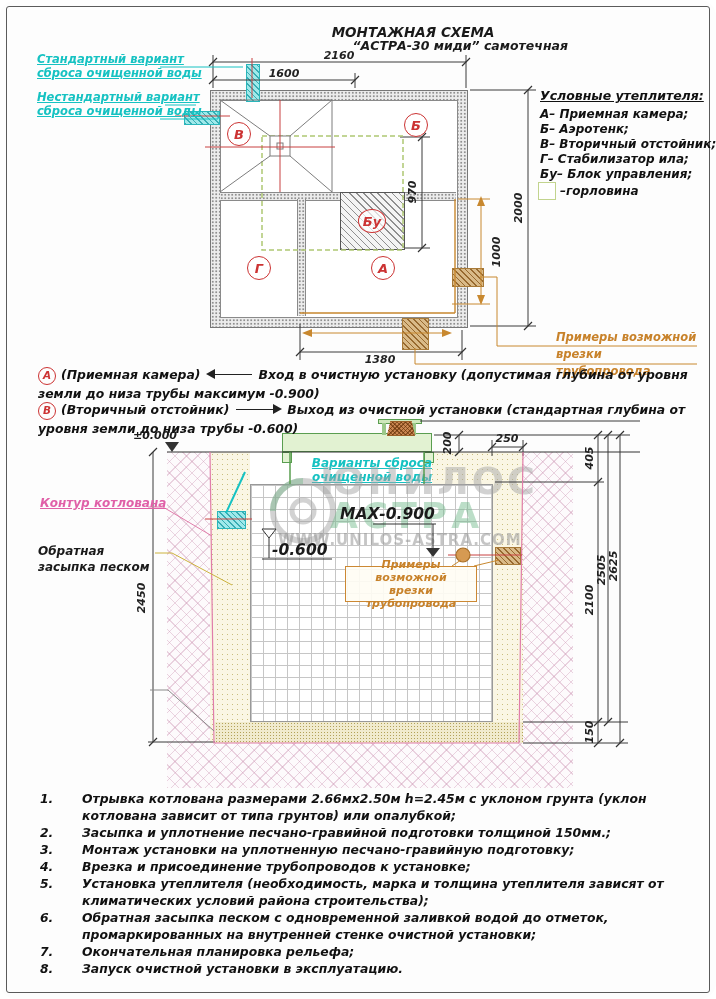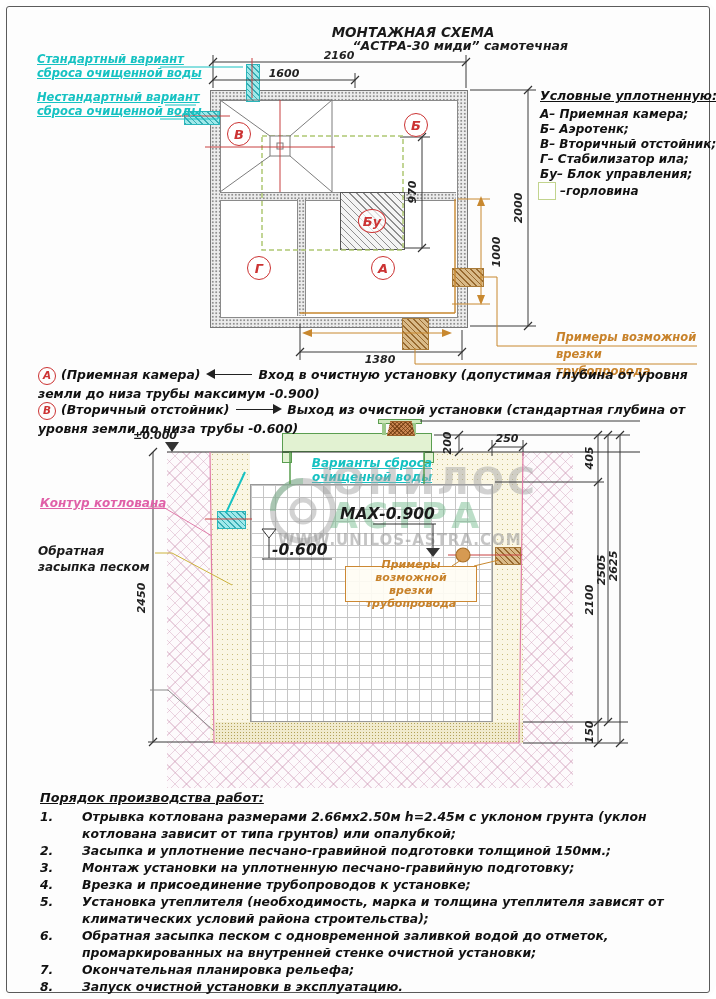--- a/index.html
+++ b/index.html
@@ -95,21 +95,21 @@
   <div class="t orange" style="left:556px;top:329px;width:142px;font-size:11.5px;line-height:17px;">Примеры возможной
 врезки трубопровода</div>
 
   <div class="t dim ctrx" style="left:339px;top:49px;">2160</div>
   <div class="t dim ctrx" style="left:284px;top:67px;">1600</div>
   <div class="t dim rotc" style="left:412px;top:192px;">970</div>
   <div class="t dim rotc" style="left:518px;top:208px;">2000</div>
   <div class="t dim rotc" style="left:496px;top:252px;">1000</div>
   <div class="t dim ctrx" style="left:380px;top:353px;">1380</div>
 
-  <div class="legend-item" style="top:88px;text-decoration:underline;font-size:12.5px;">Условные уплотненную:</div>
+  <div class="legend-item" style="top:88px;text-decoration:underline;font-size:12.5px;">Условные утеплителя:</div>
   <div class="legend-item" style="top:107px;">А– Приемная камера;</div>
   <div class="legend-item" style="top:122px;">Б– Аэротенк;</div>
   <div class="legend-item" style="top:137px;">В– Вторичный отстойник;</div>
   <div class="legend-item" style="top:152px;">Г– Стабилизатор ила;</div>
   <div class="legend-item" style="top:167px;">Бу– Блок управления;</div>
   <div class="abs" style="left:538px;top:182px;width:16px;height:16px;border:1.3px solid #c2d48e;background:#fff;z-index:6;"></div>
   <div class="legend-item" style="left:560px;top:184px;">–горловина</div>
 
   <div class="note" style="top:366px;">
     <span class="nmark">А</span><span>(Приемная камера)</span><span class="arr arrL"></span><span>Вход в очистную установку (допустимая глубина от уровня земли до низа трубы максимум -0.900)</span>
@@ -260,21 +260,20 @@
     </g>
 
     <path d="M448 555 H522" stroke="#c84040" stroke-width="1"></path>
     <circle cx="463" cy="555" r="7" fill="#d69a52" stroke="#a86f28" stroke-width="1.2"></circle>
     <g stroke="#c8882f" stroke-width="1" fill="none">
       <path d="M452 566 L461 560 M474 566 L499 560"></path>
     </g>
   </svg>
 
   <div id="worklist">
-    <div class="wtitle">Порядок производства работ:</div>
     <div class="witem">
         <div class="wnum">1.</div>
         <div class="wtxt">Отрывка котлована размерами 2.66мх2.50м h=2.45м с уклоном грунта (уклон котлована зависит от типа грунтов) или опалубкой;</div>
       </div>
     <div class="witem">
         <div class="wnum">2.</div>
         <div class="wtxt">Засыпка и уплотнение песчано-гравийной подготовки толщиной 150мм.;</div>
       </div>
     <div class="witem">
         <div class="wnum">3.</div>

